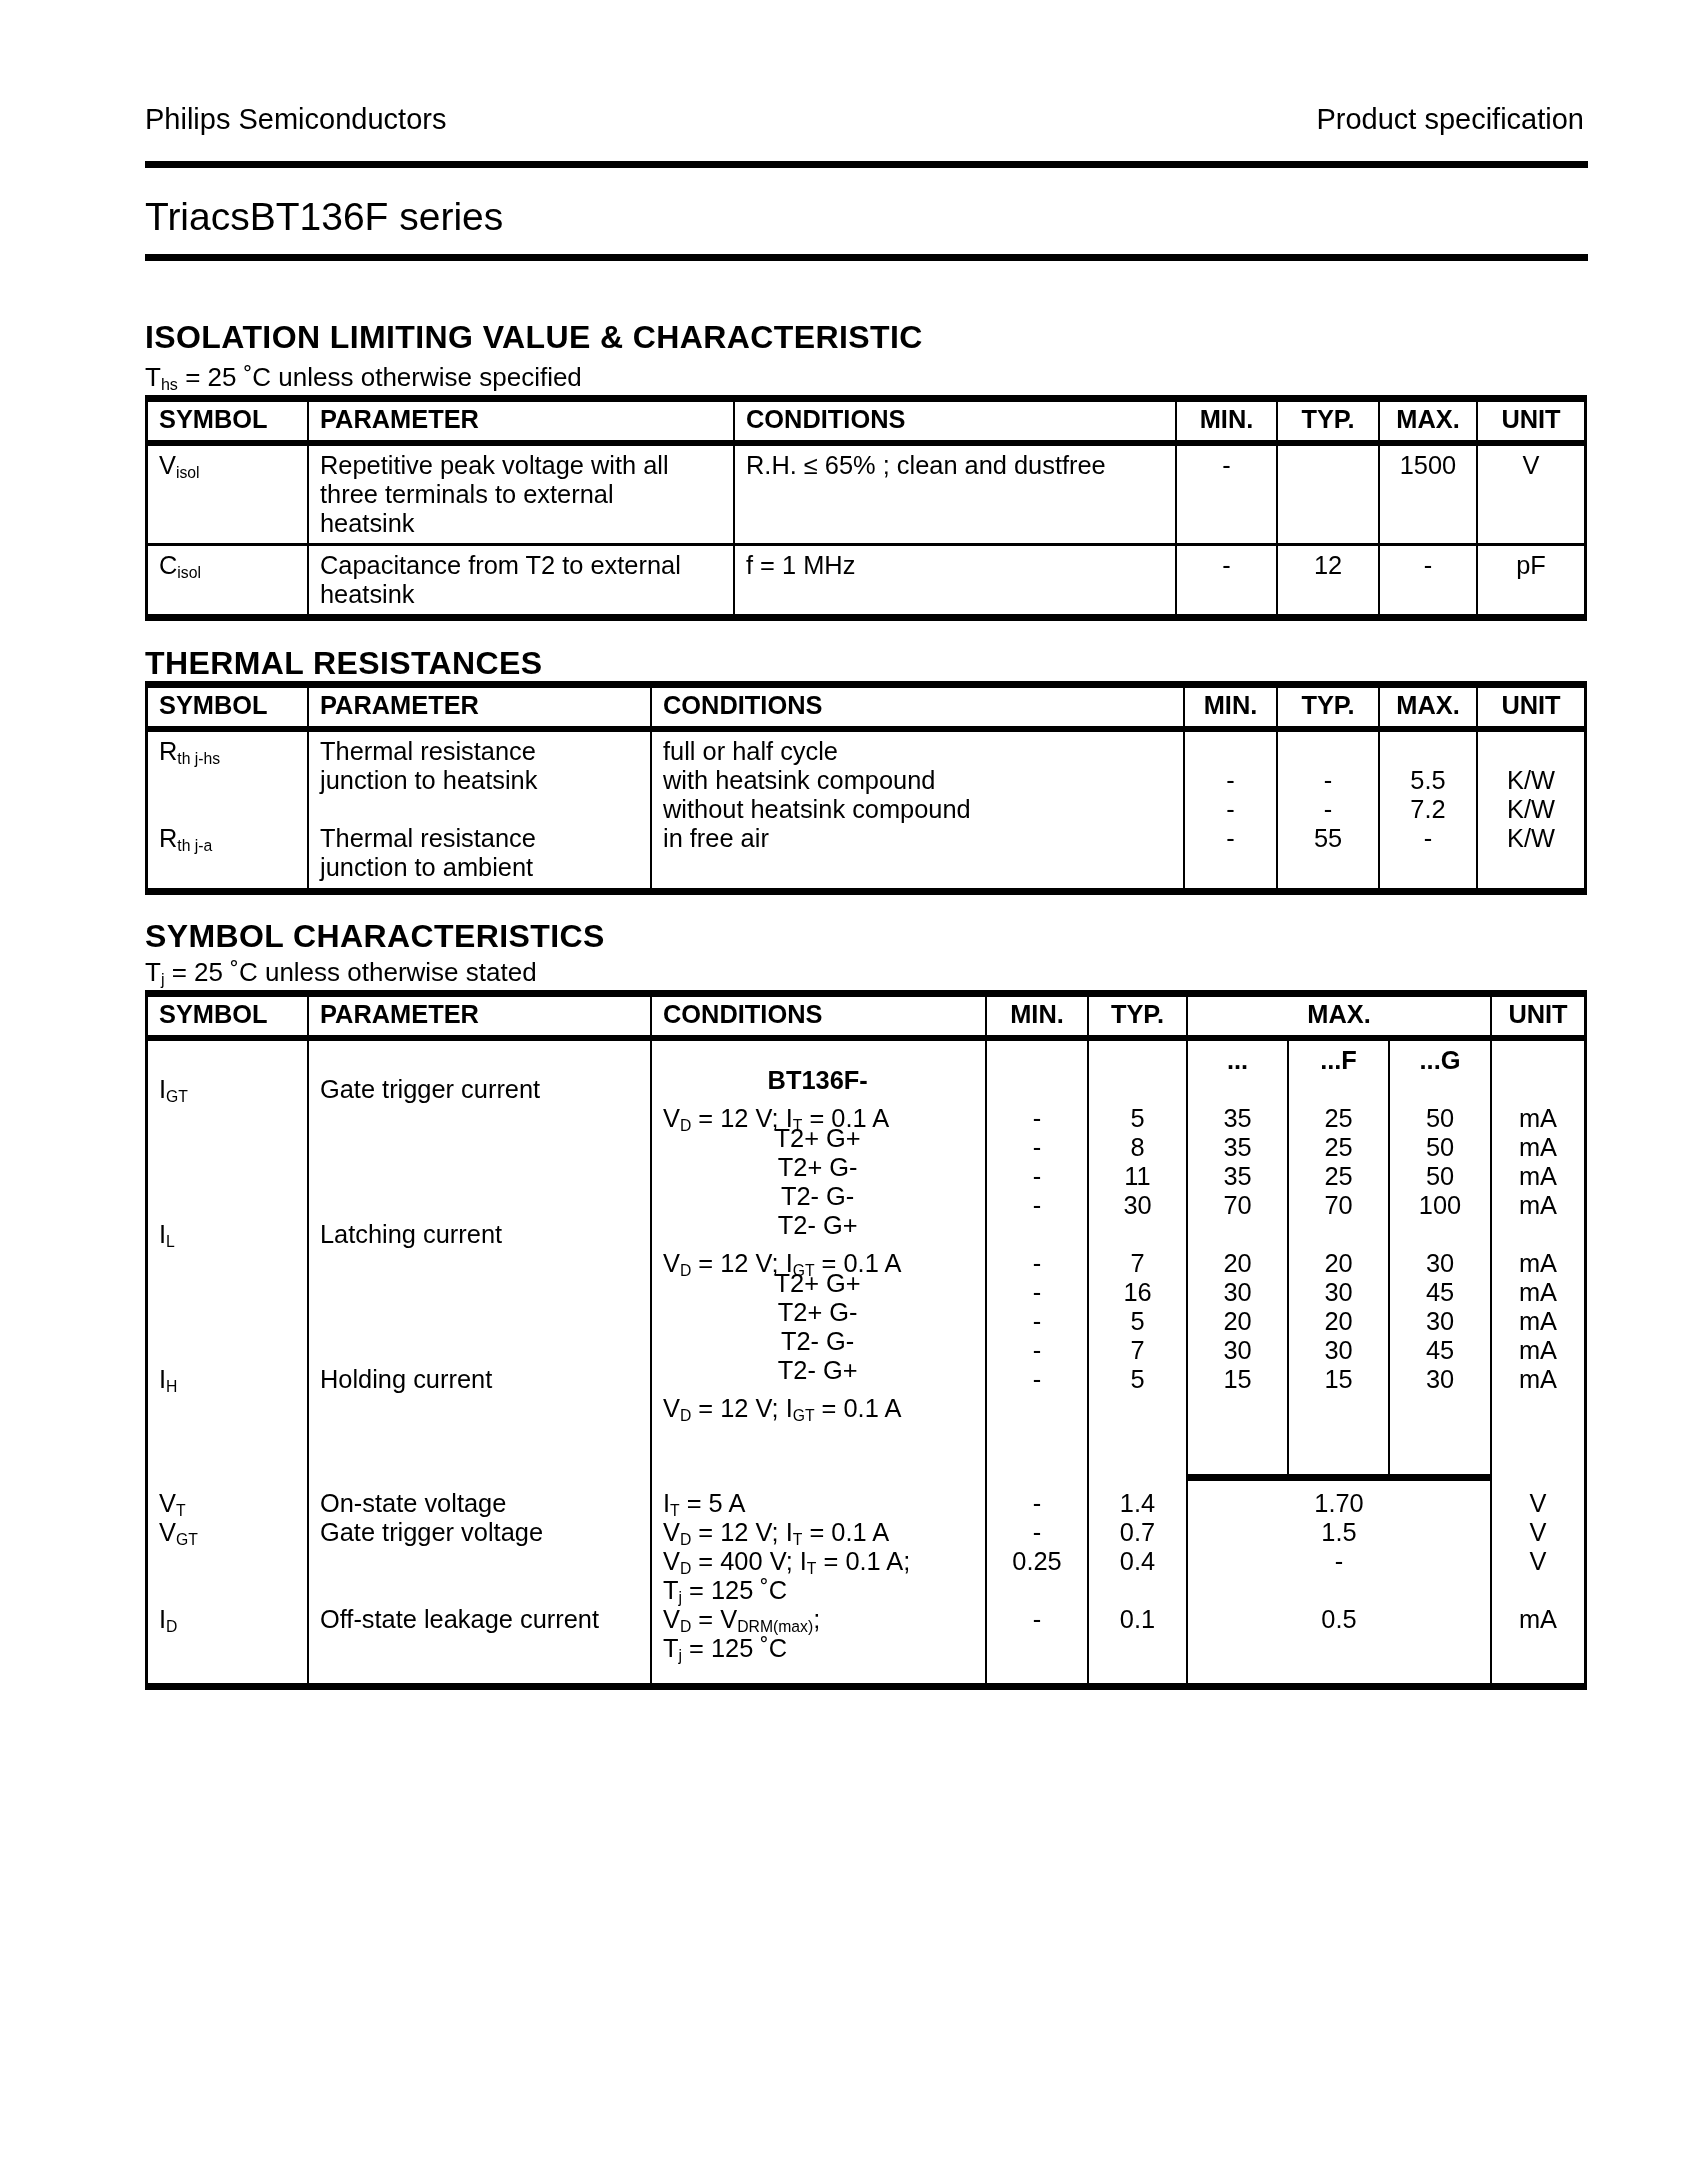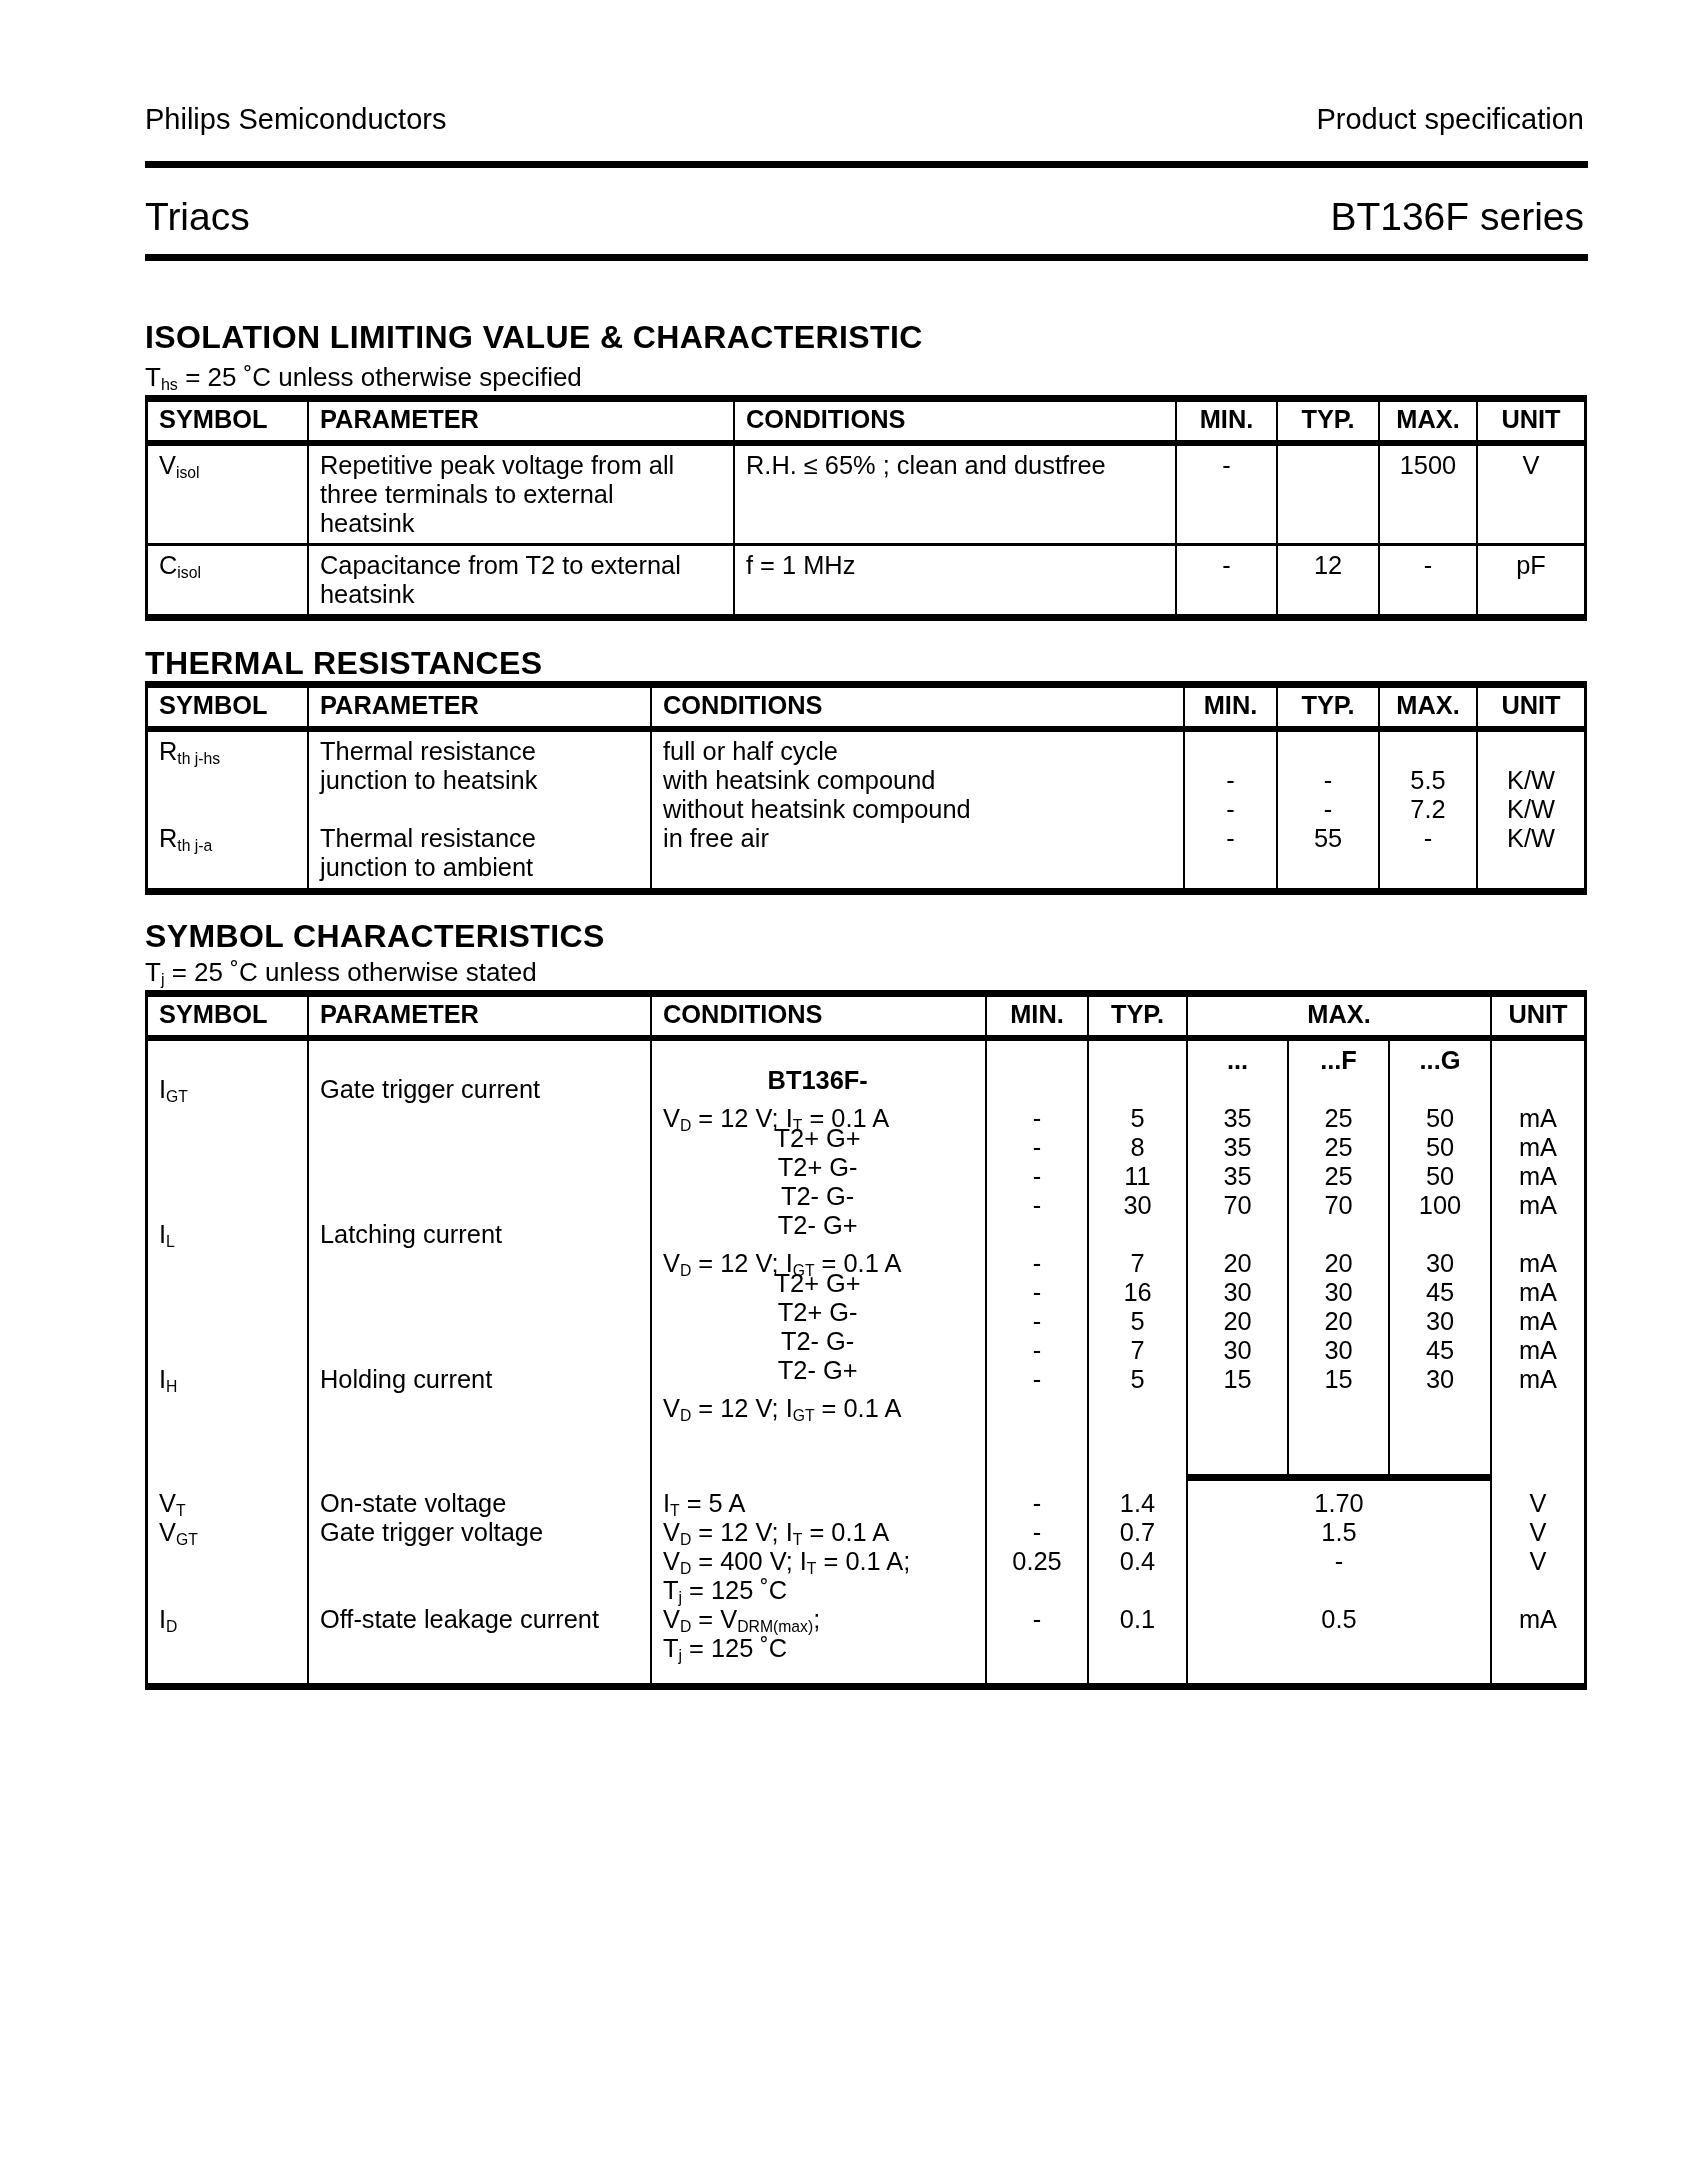--- a/index.html
+++ b/index.html
@@ -4,21 +4,21 @@
 <style>
   html,body { margin:0; padding:0; background:#888; }
   .page {
     position:relative; width:1687px; height:2183px; background:#ffffff;
     font-family:"Liberation Sans","DejaVu Sans",sans-serif; color:#000000;
     overflow:hidden;
   }
   .abs { position:absolute; }
   
   .masthead { left:145px; right:103px; top:103px; display:flex; justify-content:space-between; font-size:29px; }
-  .titlerow { left:145px; right:103px; top:195px; display:flex; justify-content:space-between; font-size:39px; }
+  .titlerow { left:145px; right:103px; top:195px; display:flex; font-size:39px; }
   .rule { left:145px; width:1443px; height:7.1px; background:#000; }
   .rule1 { top:161px; }
   .rule2 { top:254px; }
   
   .sec-h { left:145px; font-size:32px; font-weight:bold; letter-spacing:0.4px; }
   .sec-sub { left:145px; font-size:26px; }
   
   .tframe { left:145px; width:1436px; border:3.2px solid #000; border-top-width:7.1px; border-bottom-width:7.1px; background:#fff; }
   .ghead { display:grid; border-bottom:6.4px solid #000; }
   .gbody { display:grid; }
@@ -72,21 +72,21 @@
       <div class="c hc">SYMBOL</div>
       <div class="c hc">PARAMETER</div>
       <div class="c hc">CONDITIONS</div>
       <div class="c hc num">MIN.</div>
       <div class="c hc num">TYP.</div>
       <div class="c hc num">MAX.</div>
       <div class="c hc num">UNIT</div>
     </div>
     <div class="gbody t1cols trow">
       <div class="c">V<sub>isol</sub></div>
-      <div class="c">Repetitive peak voltage from all
+      <div class="c">Repetitive peak voltage with all
 three terminals to external
 heatsink</div>
       <div class="c">R.H. ≤ 65% ; clean and dustfree</div>
       <div class="c num">-</div>
       <div class="c num"></div>
       <div class="c num">1500</div>
       <div class="c num">V</div>
     </div>
     <div class="gbody t1cols trow">
       <div class="c">C<sub>isol</sub></div>

